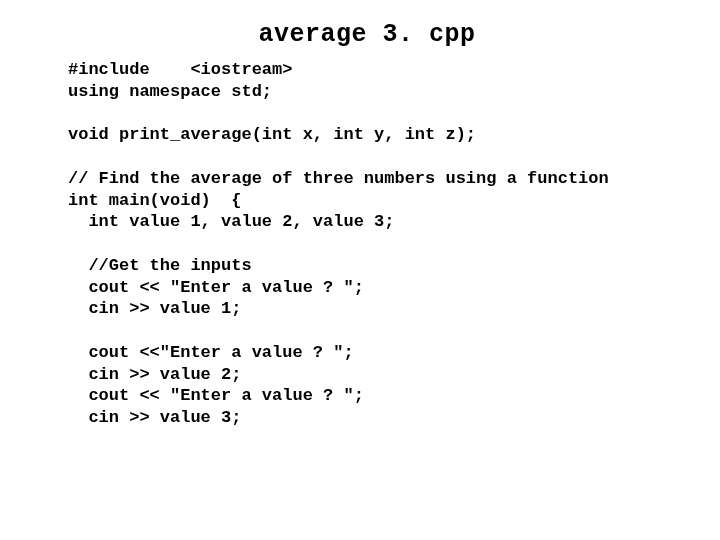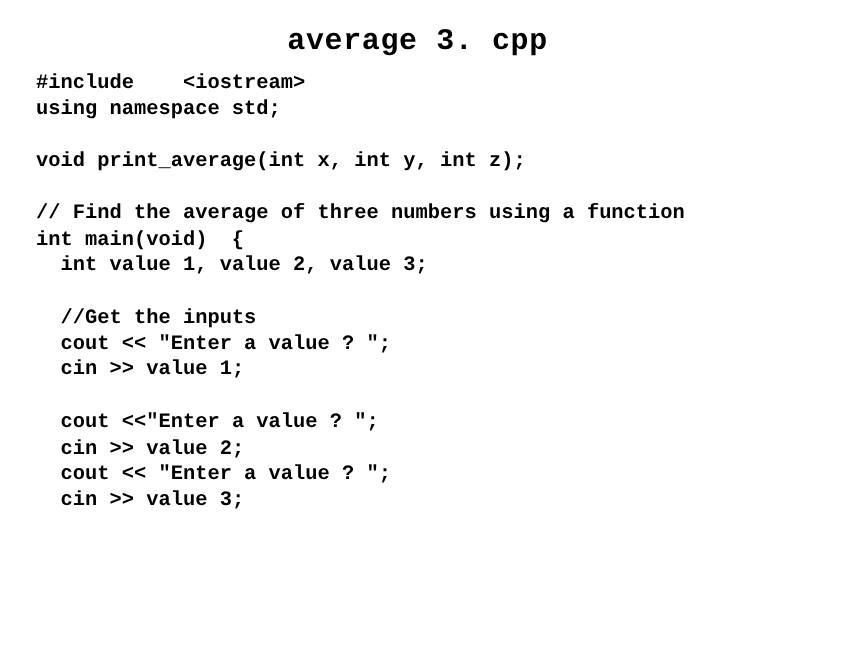--- a/index.html
+++ b/index.html
@@ -5,21 +5,21 @@
   html, body {
     margin: 0;
     padding: 0;
     width: 720px;
     height: 540px;
     background: #ffffff;
     font-family: "Courier New", Courier, monospace;
     color: #000000;
   }
   .page {
-    padding: 20px 54px 0 30px;
+    padding: 20px 54px 0 68px;
     box-sizing: border-box;
   }
   .title {
     text-align: center;
     font-weight: bold;
     font-size: 25px;
     letter-spacing: 0.5px;
     margin-bottom: 10px;
   }
   .code {

